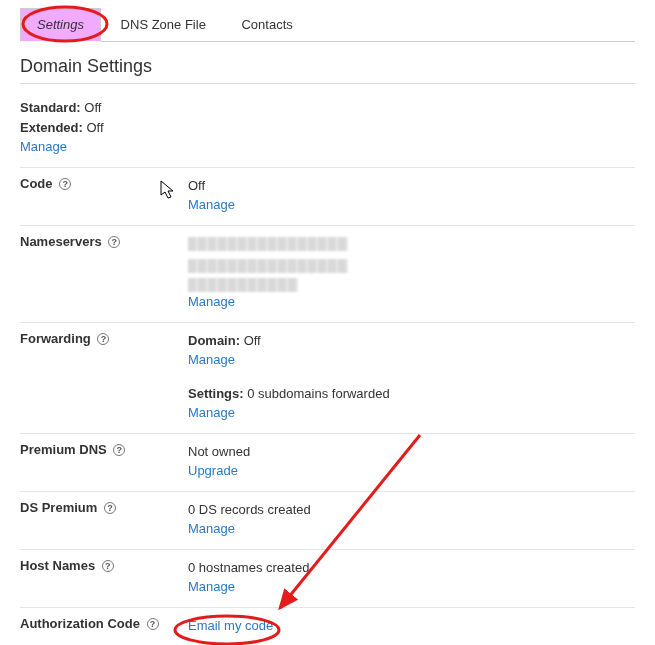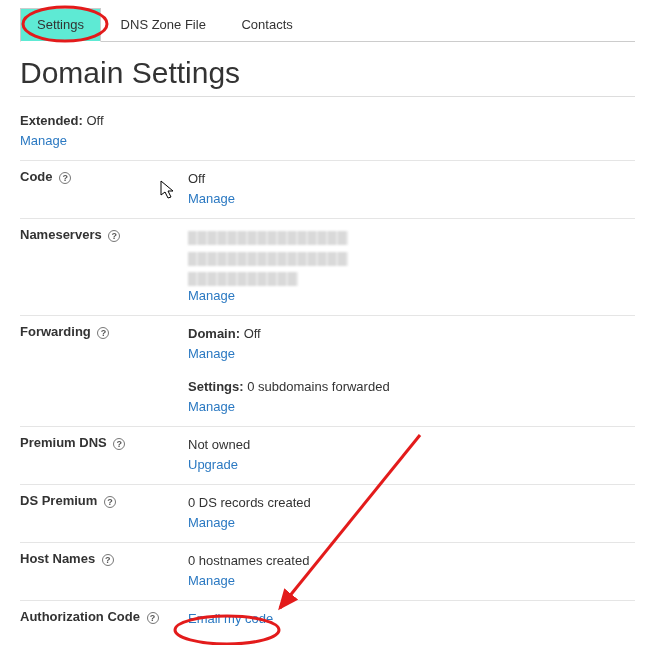--- a/index.html
+++ b/index.html
@@ -25,27 +25,28 @@
       padding: 8px 16px 9px 16px;
       font-size: 13px;
       color: #333;
       position: relative;
       cursor: pointer;
       vertical-align: bottom;
     }
     .tab.active {
       border: 1px solid #ccc;
       border-bottom: 1px solid #fff;
-      background: #5eead4;
+      background: #f0abfc;
       margin-bottom: -1px;
+      font-style: italic;
     }
 
     
     .heading {
-      font-size: 30px;
+      font-size: 18px;
       font-weight: 300;
       color: #333;
       margin: 14px 0 6px 0;
       border-bottom: 1px solid #ddd;
       padding-bottom: 6px;
     }
 
     
     .row {
       display: flex;
@@ -122,20 +123,21 @@
   <div class="tabs">
     <div class="tab active">Settings</div>
     <div class="tab">DNS Zone File</div>
     <div class="tab">Contacts</div>
   </div>
 
   <div class="heading">Domain Settings</div>
 
   <div class="row">
     <div class="row-content">
+      <div class="line"><span class="bold">Standard:</span> <span>Off</span></div>
       <div class="line"><span class="bold">Extended:</span> <span>Off</span></div>
       <div class="line"><span class="link">Manage</span></div>
     </div>
   </div>
 
   <div class="row">
     <div class="row-label">
       <span>Code</span>
       <span class="help">?</span>
     </div>

